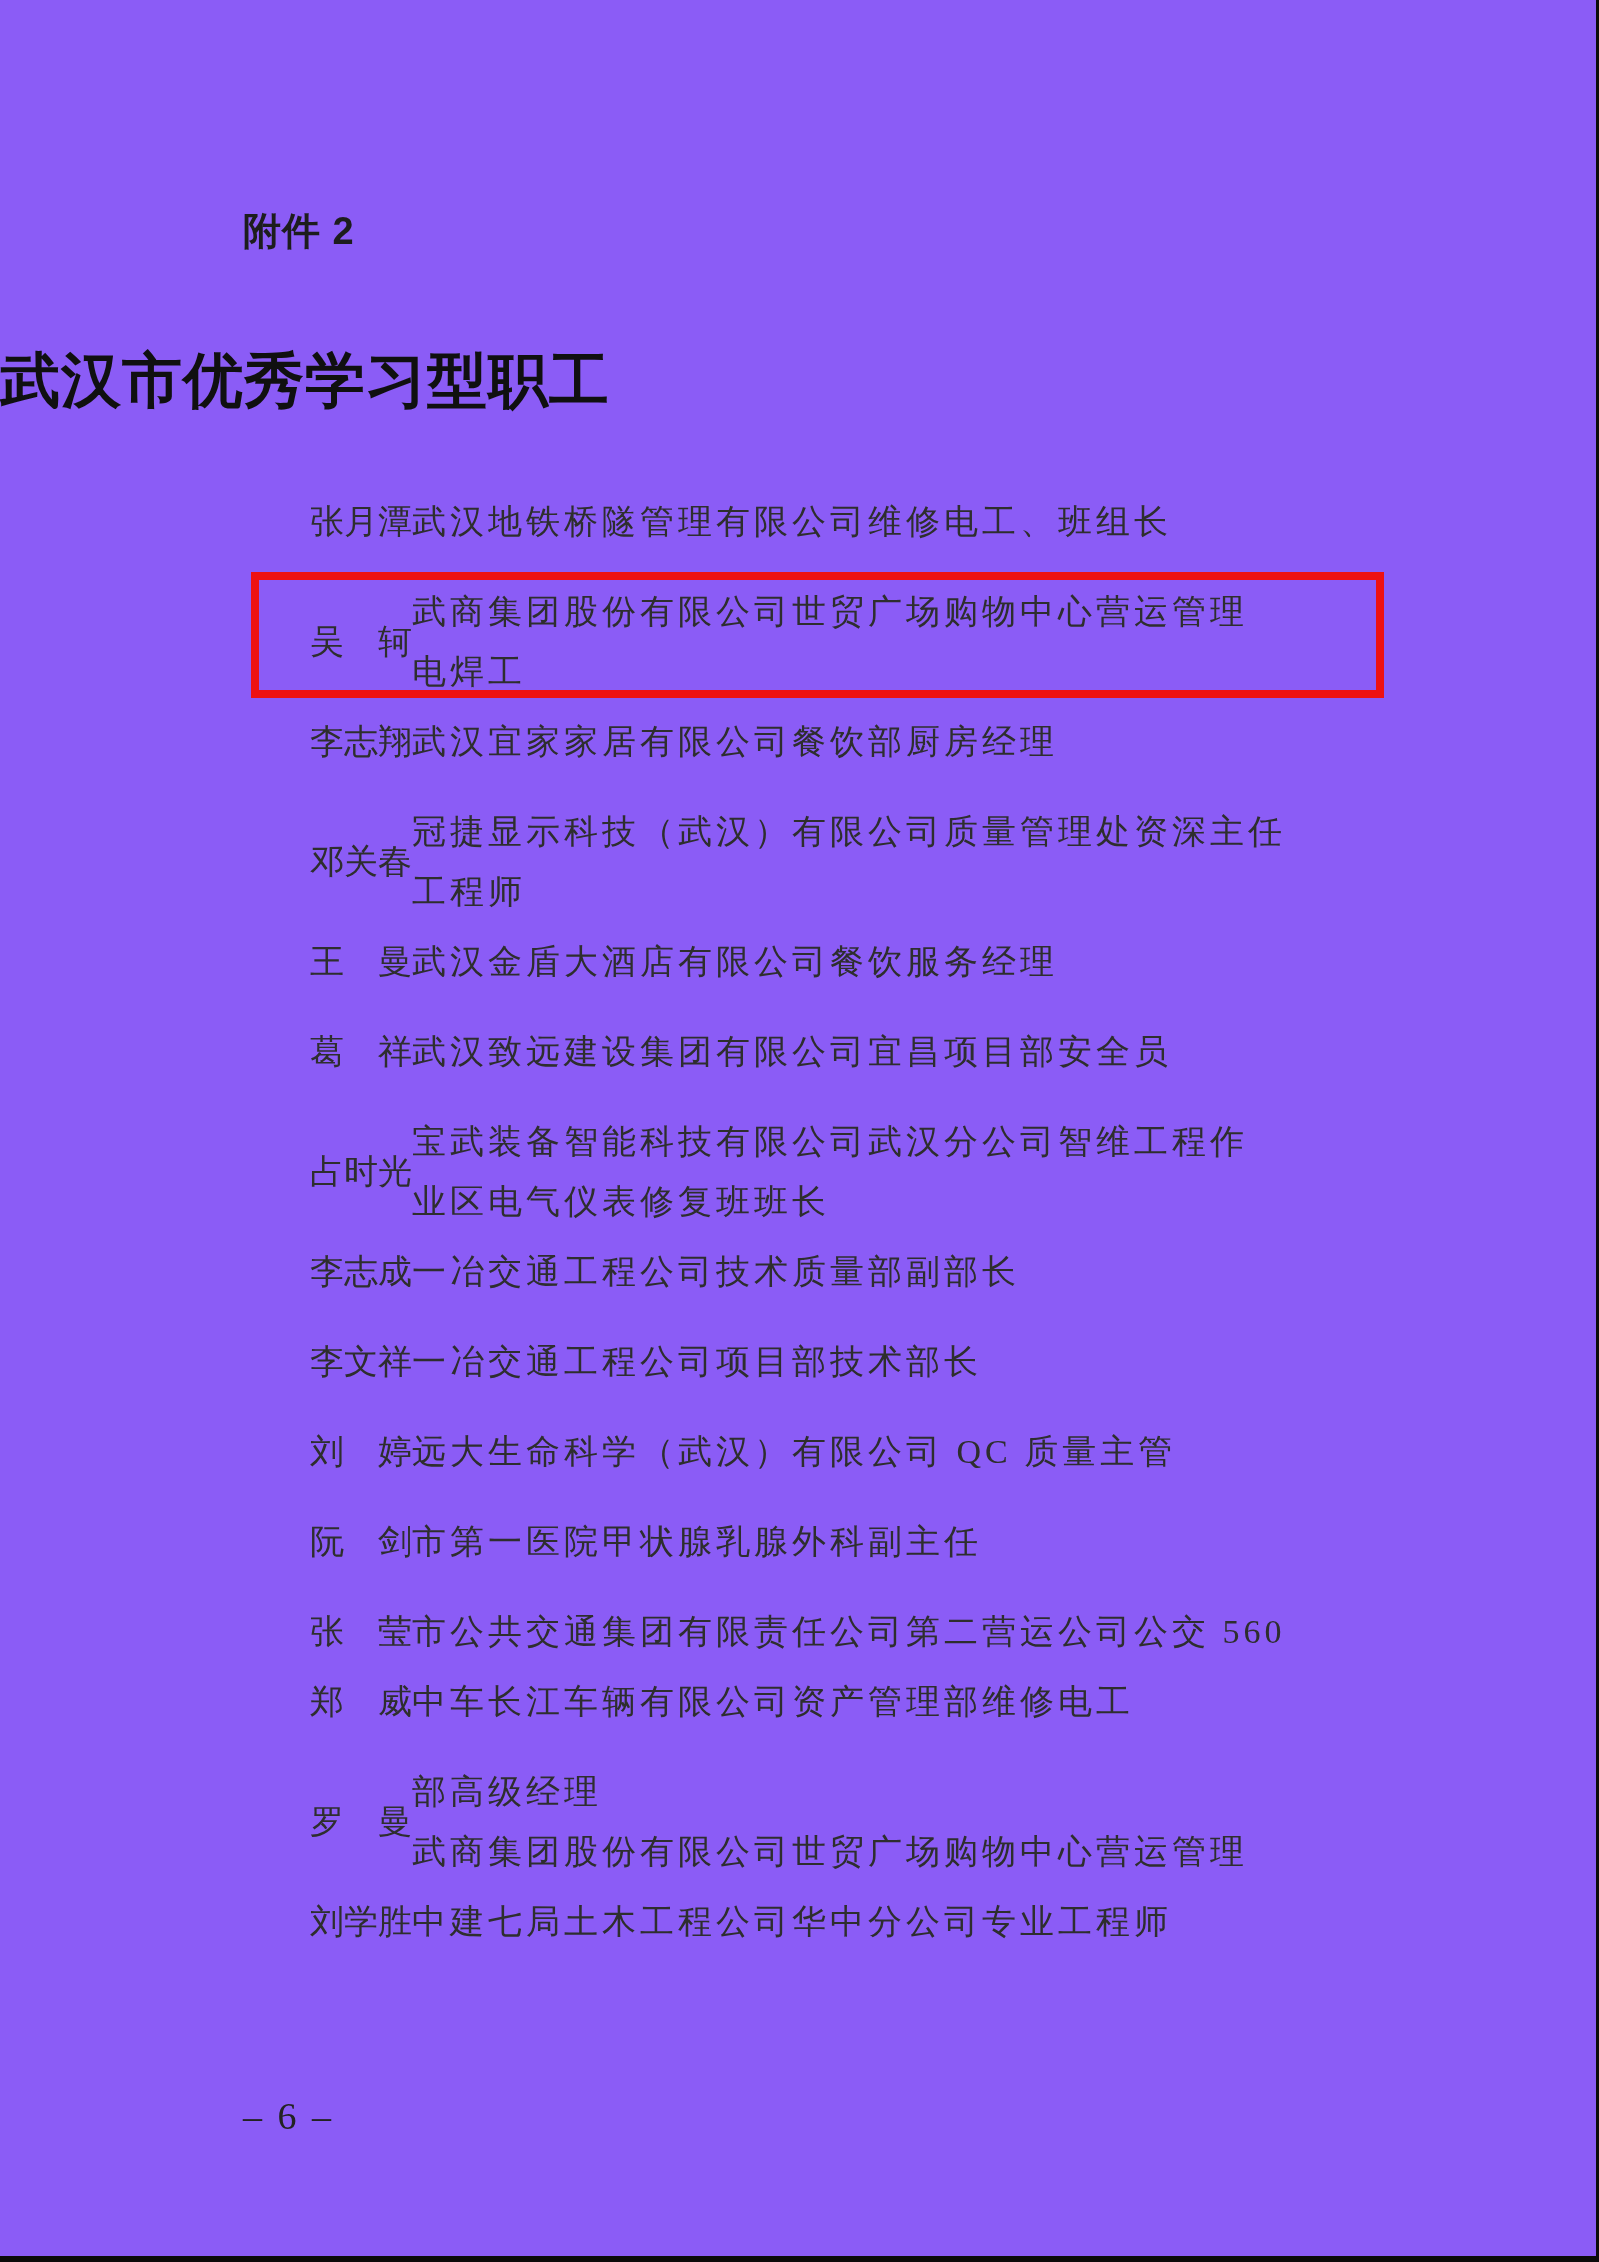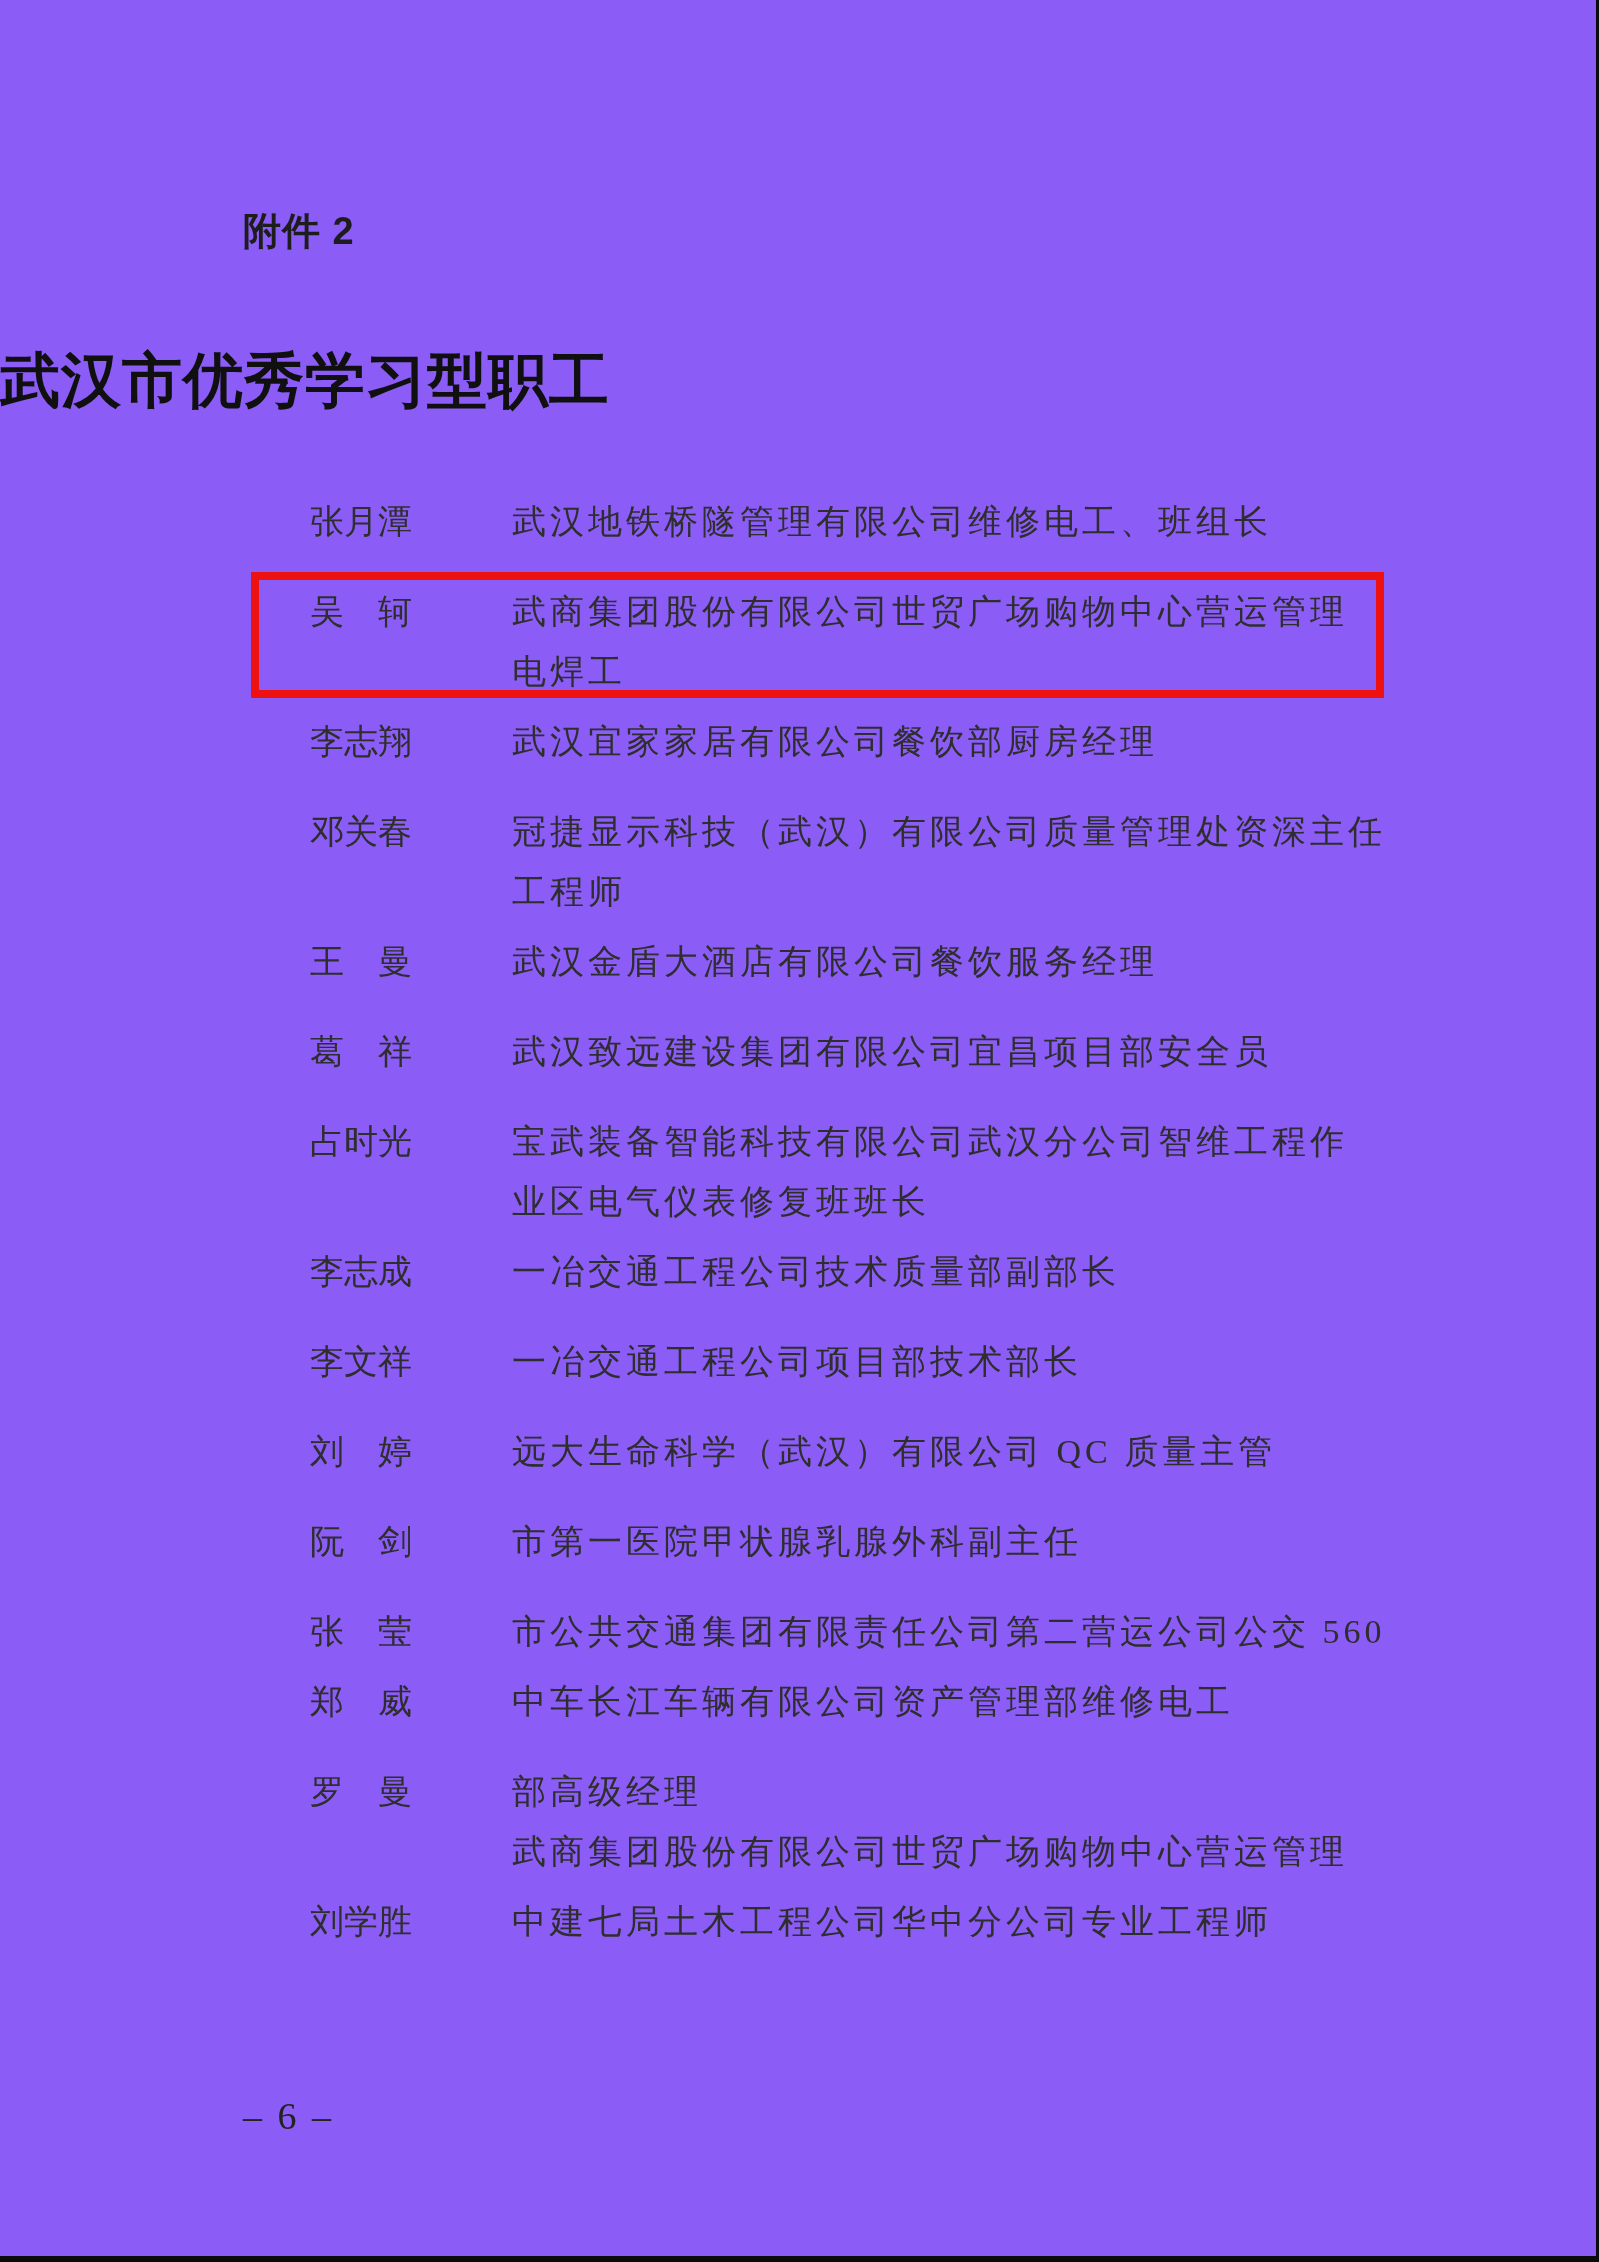--- a/index.html
+++ b/index.html
@@ -19,28 +19,28 @@
     font-size:38px;font-weight:600;
     font-family:"Liberation Sans","DejaVu Sans",sans-serif;
     color:#1d1d1d;letter-spacing:1px;
   }
   .title{
     position:absolute;left:0;right:0;top:348px;margin:0;
     font-size:60px;font-weight:700;color:#101010;
     letter-spacing:1px;line-height:1.1;
   }
   .list{position:absolute;left:310px;top:492px;width:1230px;}
-  .entry{display:flex;margin-bottom:30px;position:relative;}
+  .entry{display:flex;align-items:center;margin-bottom:30px;position:relative;}
   .entry.multi{margin-bottom:10px;}
   .name{
     flex:0 0 102px;width:102px;
     font-size:34px;line-height:60px;color:#2e2e2e;
     white-space:pre;letter-spacing:0;
   }
-  .role{margin-left:100px;width:920px;font-size:34px;color:#2e2e2e;}
+  .role{width:920px;font-size:34px;color:#2e2e2e;}
   .role-line{line-height:60px;letter-spacing:4px;white-space:nowrap;}
   .highlight-box{
     position:absolute;left:-59px;top:-10px;
     width:1117px;height:110px;
     border:8px solid var(--hl,#ee1111);
     pointer-events:none;
   }
   .pagenum{
     position:absolute;left:243px;top:2094px;
     font-size:38px;color:#232323;letter-spacing:3px;

